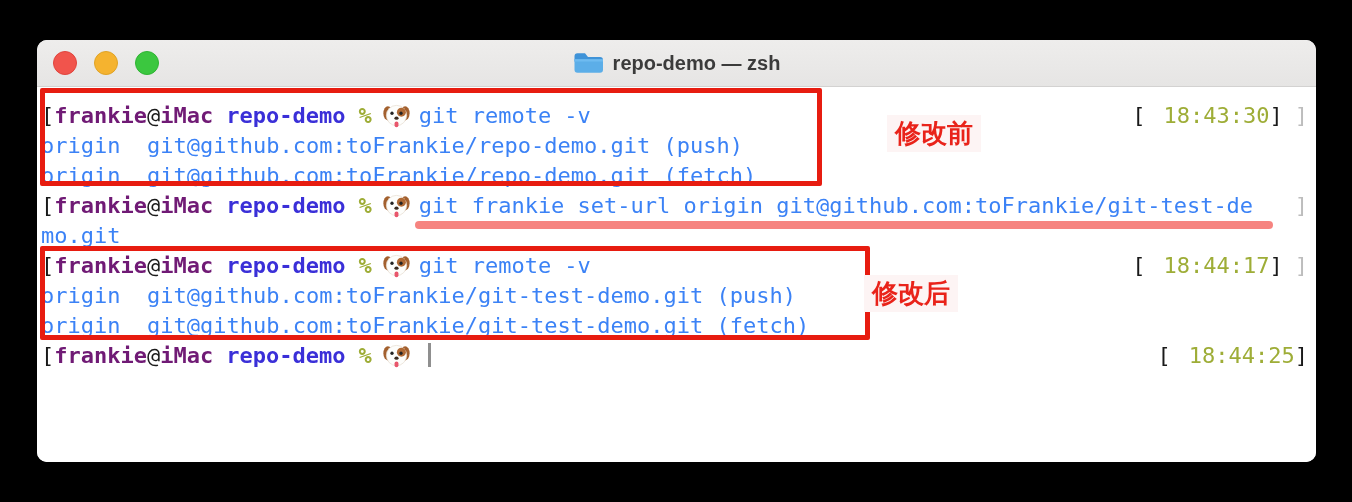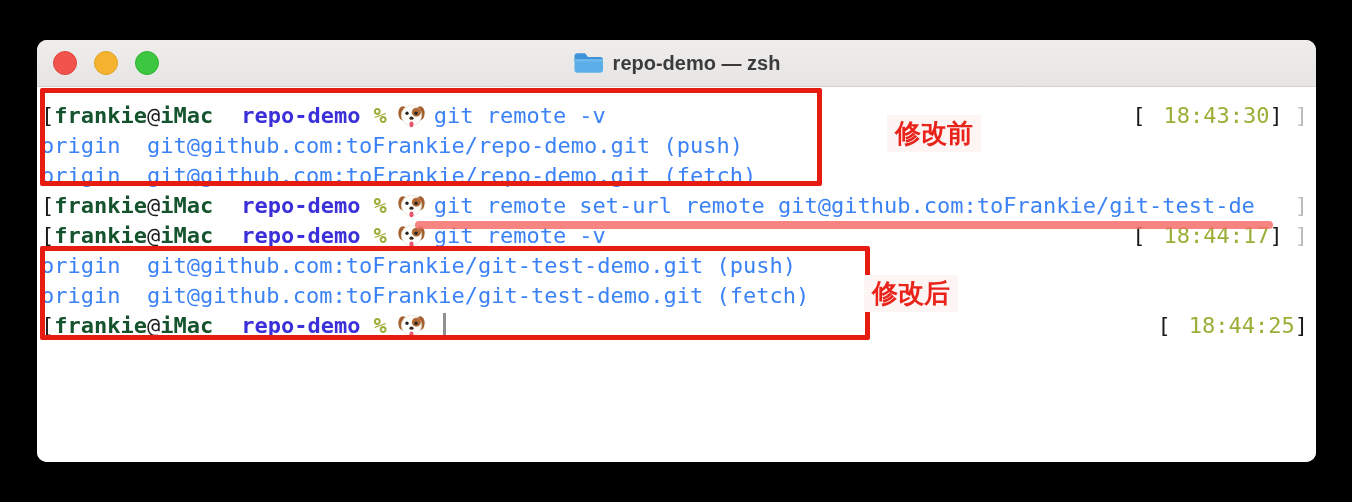--- a/index.html
+++ b/index.html
@@ -46,22 +46,22 @@
     background:#fff;
   }
   .line {
     height:30px;
     display:flex; align-items:center; justify-content:space-between;
     padding:0 8px 0 4px;
     white-space:pre;
   }
   .left, .right { display:flex; align-items:center; white-space:pre; }
   .seg-b   { color:#1a1a1a; }
-  .seg-user{ color:#14532d; font-weight:bold; }
-  .seg-dir { color:#3a2fd8; font-weight:bold; margin-left:28px; }
+  .seg-user{ color:#701a75; font-weight:bold; }
+  .seg-dir { color:#3a2fd8; font-weight:bold; margin-left:13px; }
   .seg-pct { color:#9ead37; font-weight:bold; margin-left:13px; }
   .seg-cmd { color:#3b82f6; }
   .seg-time{ color:#9ead37;margin-left:18px; }
   .seg-gray{ color:#bdbdbd; margin-left:12px; }
   .dog { width:27px; height:27px; margin:0 9px 0 11px; vertical-align:middle; }
   .cursor {
     display:inline-block; width:3px; height:24px;
     background:#8f8f8f; margin-left:9px;
   }
   
@@ -144,27 +144,30 @@
       <span class="left">
         <span class="seg-b">[</span><span class="seg-user">frankie</span><span class="seg-b">@</span><span class="seg-user">iMac</span><span class="seg-dir">repo-demo</span><span class="seg-pct">%</span><svg class="dog" viewBox="0 0 36 36">
             <ellipse cx="6.5" cy="15" rx="6" ry="9.5" fill="#a3602e"></ellipse>
             <ellipse cx="29.5" cy="15" rx="6" ry="9.5" fill="#a3602e"></ellipse>
             <circle cx="18" cy="18" r="13.5" fill="#fdfdfb" stroke="#e7ddd2" stroke-width="1"></circle>
             <circle cx="24.5" cy="13.5" r="6" fill="#b06a35"></circle>
             <circle cx="12" cy="15" r="2.2" fill="#232323"></circle>
             <circle cx="24" cy="15" r="2.2" fill="#232323"></circle>
             <ellipse cx="18" cy="21.5" rx="2.8" ry="2.2" fill="#3a2a20"></ellipse>
             <rect x="15.4" y="26" width="5.2" height="7.5" rx="2.6" fill="#e8566b"></rect>
-          </svg><span class="seg-cmd">git remote set-url remote git@github.com:toFrankie/git-test-de</span>
+          </svg><span class="seg-cmd">git frankie set-url origin git@github.com:toFrankie/git-test-de</span>
       </span>
       <span class="right">
         <span class="seg-gray">]</span>
       </span>
     </div>
 
+    <div class="line">
+      <span class="left"><span class="seg-cmd">mo.git</span></span>
+    </div>
 
     <div class="line">
       <span class="left">
         <span class="seg-b">[</span><span class="seg-user">frankie</span><span class="seg-b">@</span><span class="seg-user">iMac</span><span class="seg-dir">repo-demo</span><span class="seg-pct">%</span><svg class="dog" viewBox="0 0 36 36">
             <ellipse cx="6.5" cy="15" rx="6" ry="9.5" fill="#a3602e"></ellipse>
             <ellipse cx="29.5" cy="15" rx="6" ry="9.5" fill="#a3602e"></ellipse>
             <circle cx="18" cy="18" r="13.5" fill="#fdfdfb" stroke="#e7ddd2" stroke-width="1"></circle>
             <circle cx="24.5" cy="13.5" r="6" fill="#b06a35"></circle>
             <circle cx="12" cy="15" r="2.2" fill="#232323"></circle>
             <circle cx="24" cy="15" r="2.2" fill="#232323"></circle>

